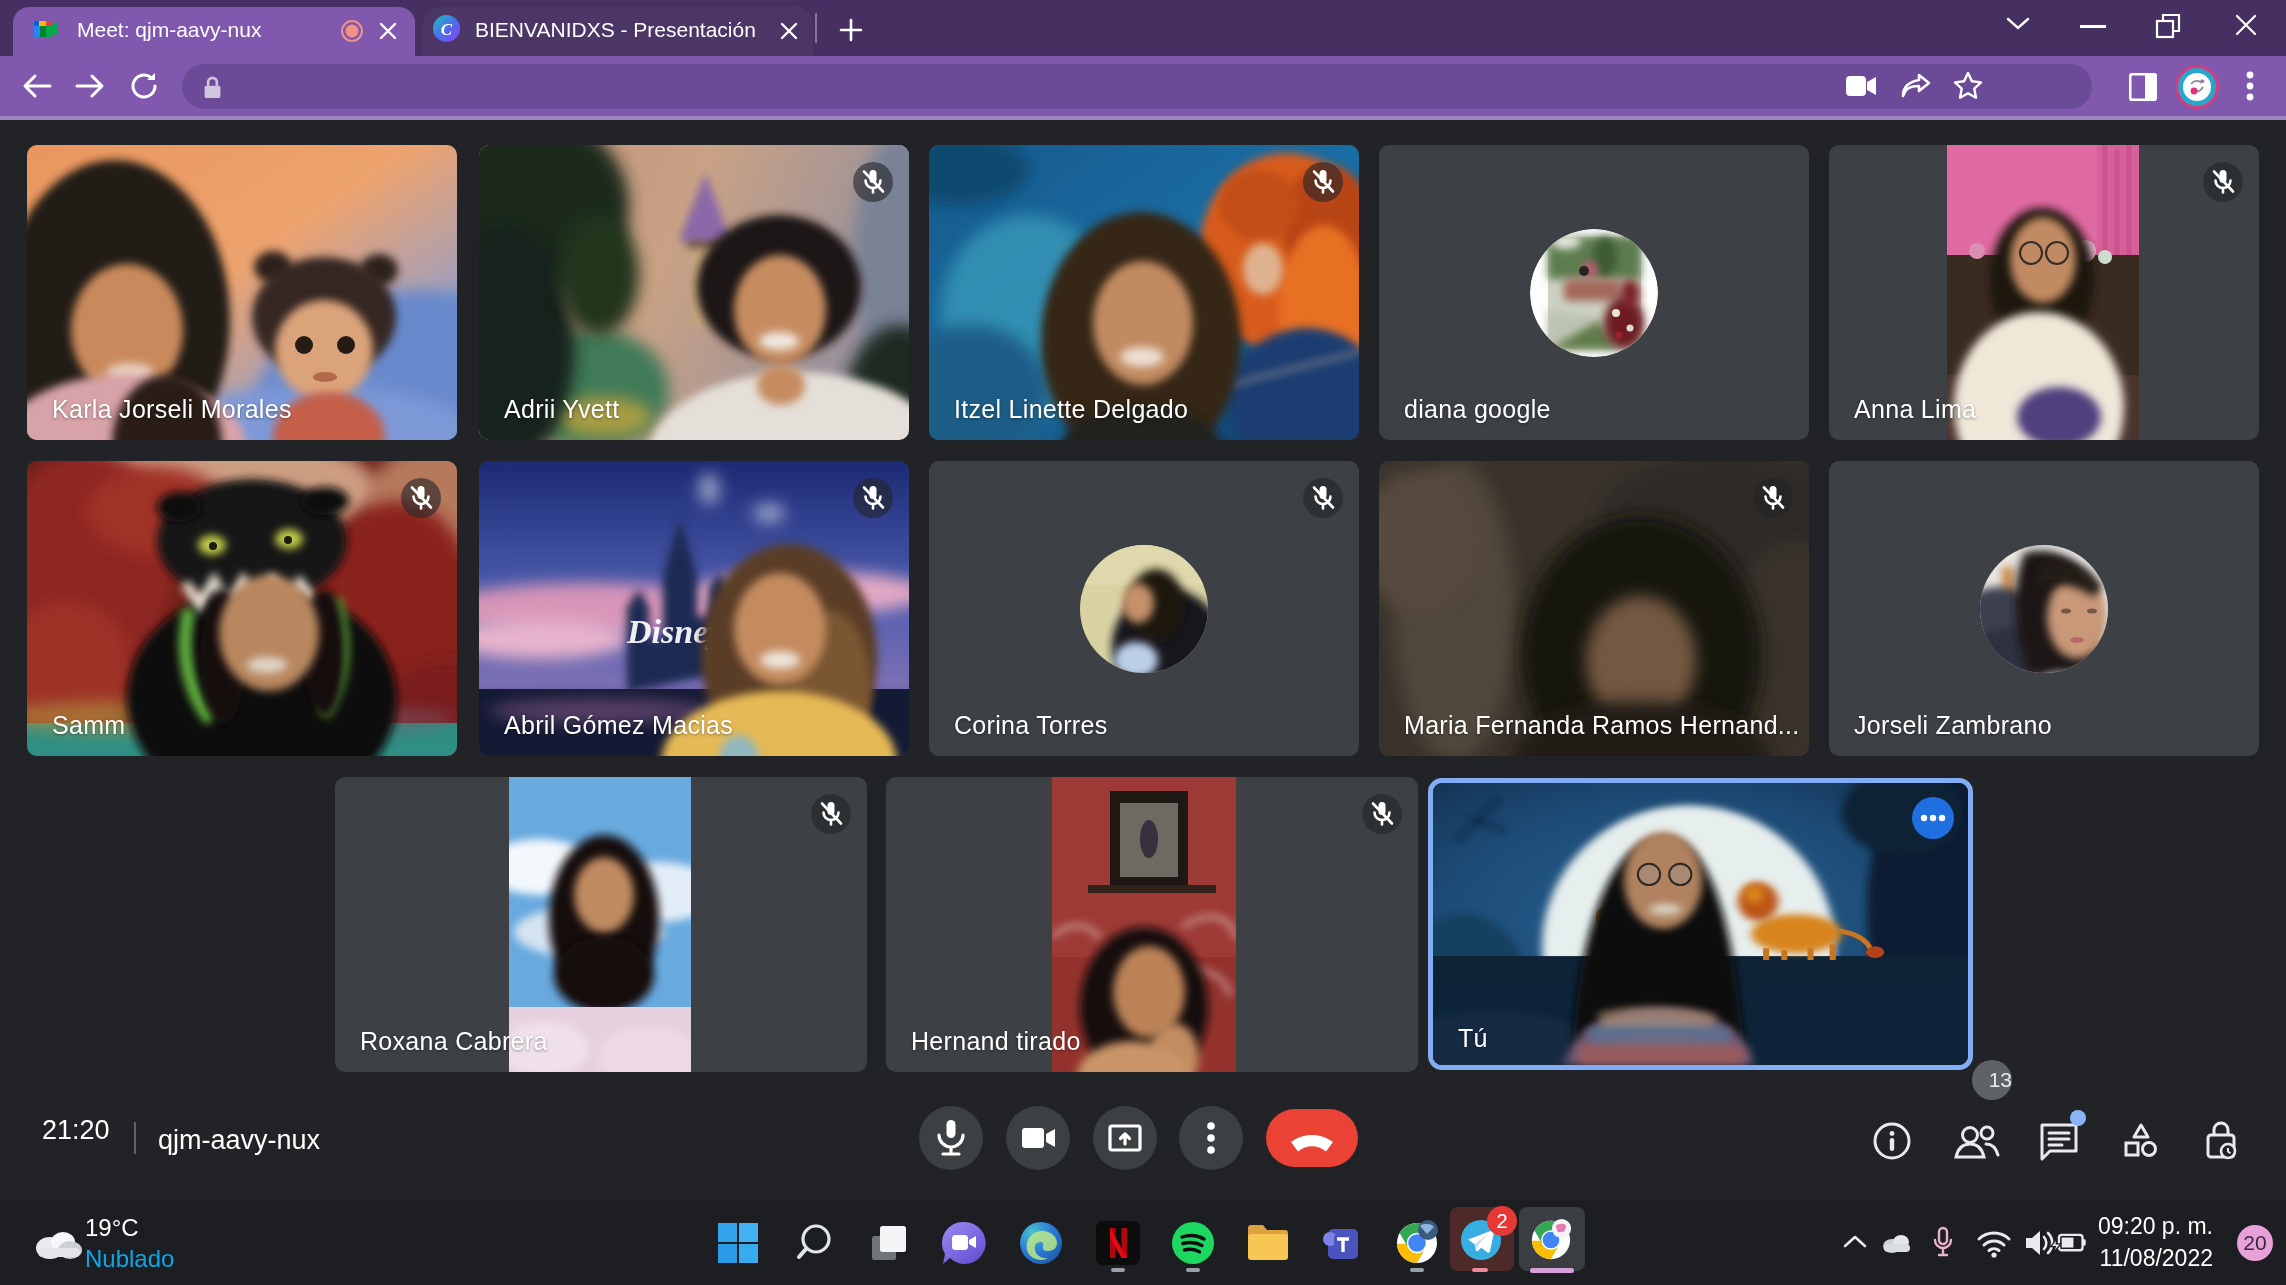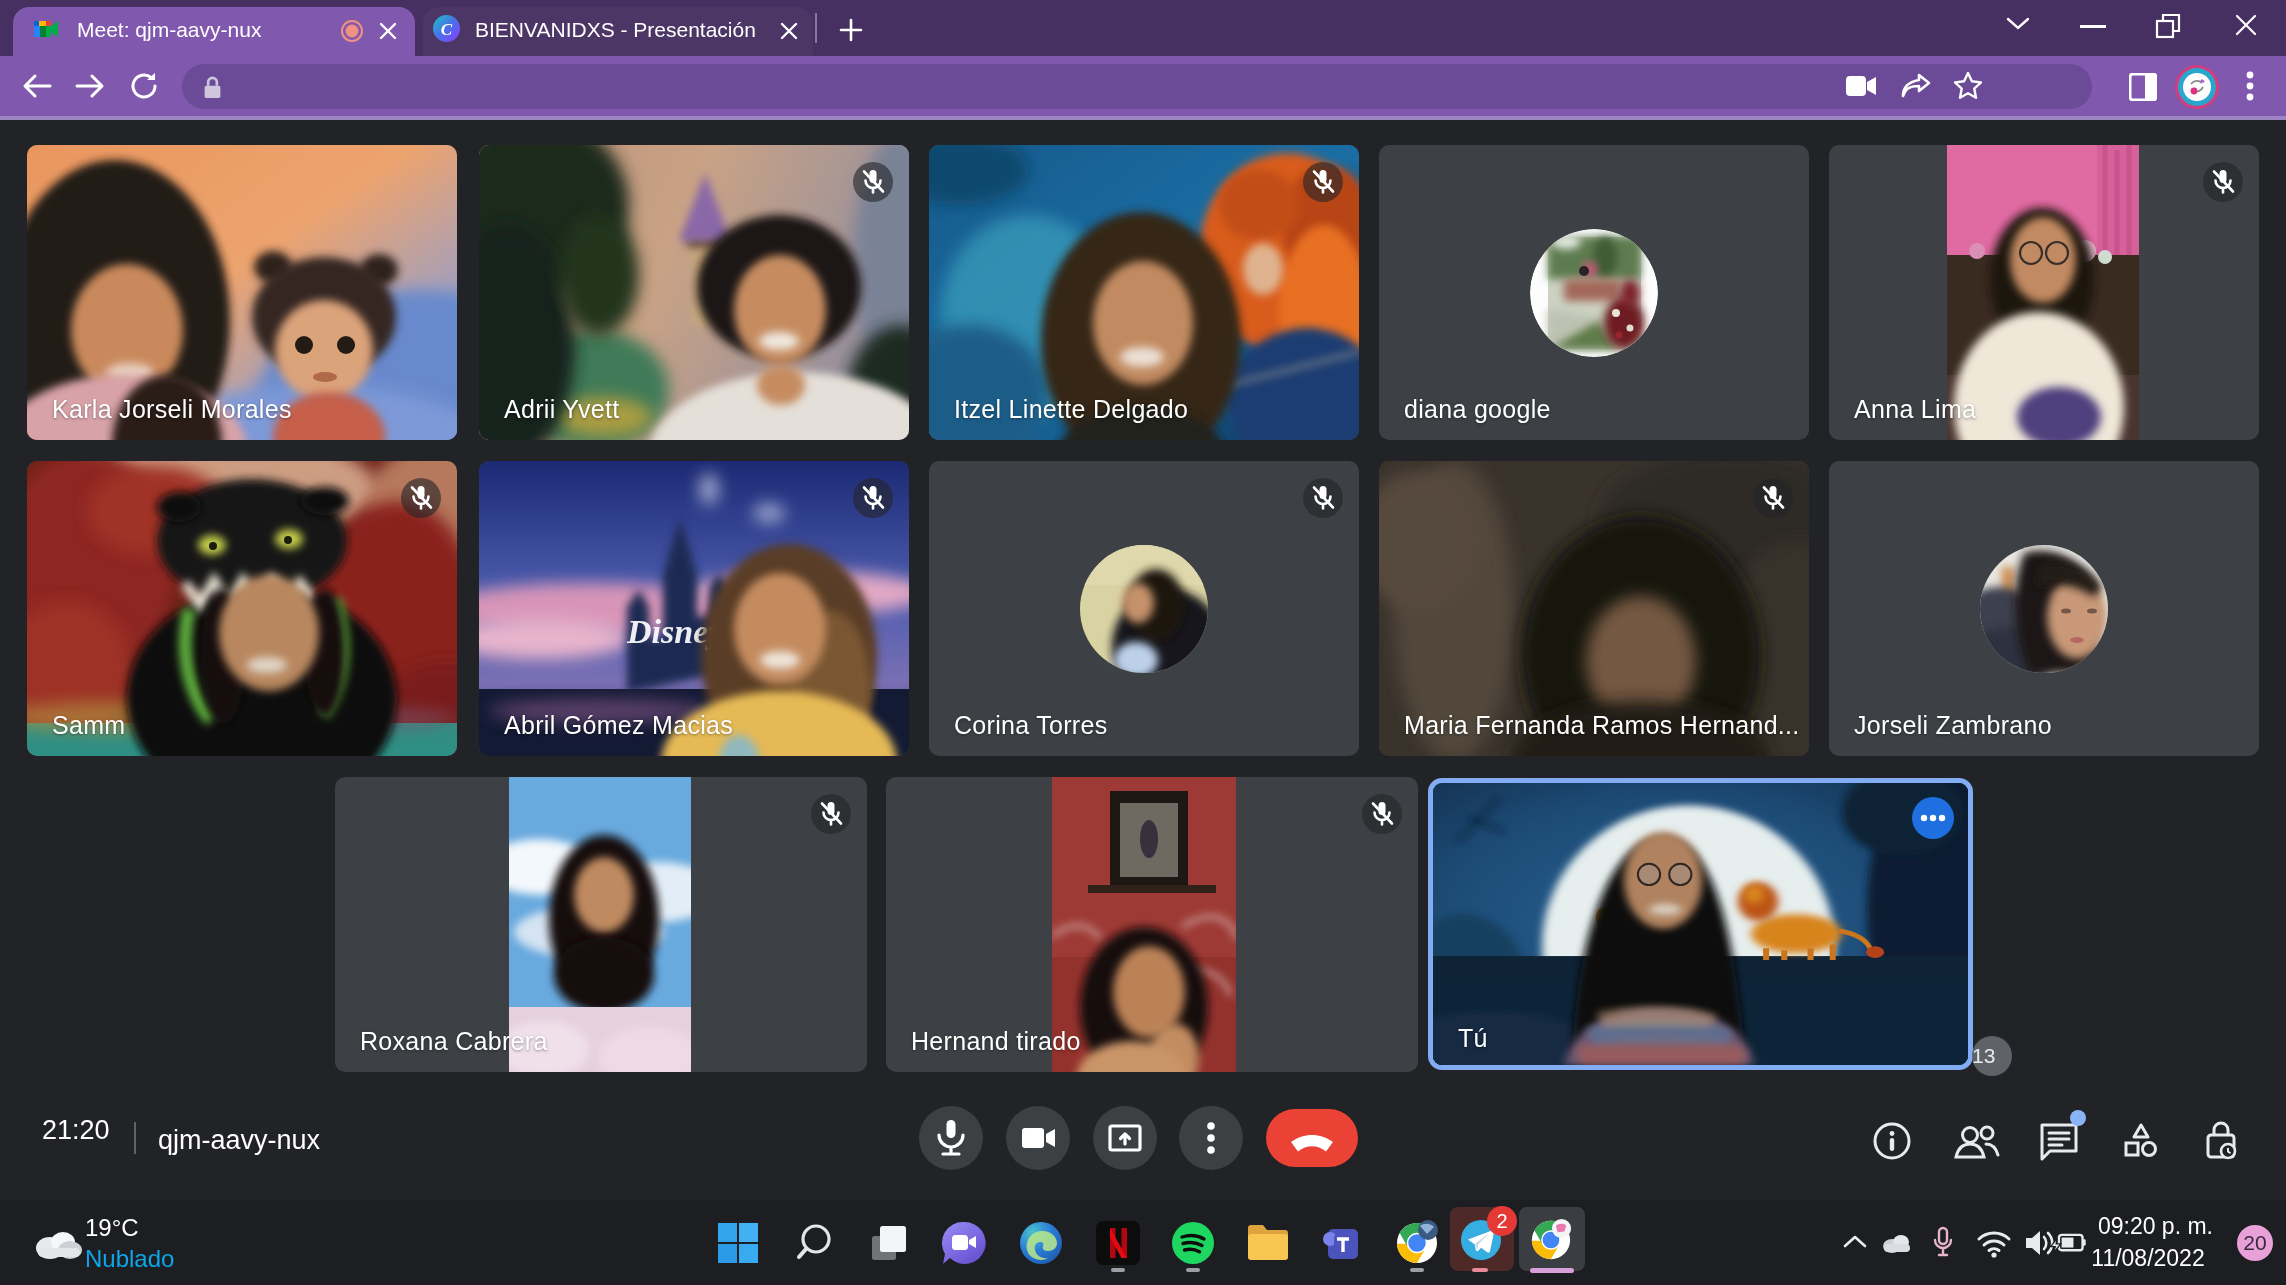--- a/index.html
+++ b/index.html
@@ -567,21 +567,21 @@
     <circle cx="22" cy="22" r="17" fill="none" stroke="#e8eaed" stroke-width="3"></circle>
     <circle cx="22" cy="14.5" r="2.4" fill="#e8eaed"></circle>
     <rect x="19.8" y="19" width="4.4" height="13" rx="2.2" fill="#e8eaed"></rect>
   </svg>
 <svg class="abs" style="left:1952px;top:1119px" width="50" height="44" viewBox="0 0 50 44">
     <circle cx="18" cy="16" r="7.5" fill="none" stroke="#e8eaed" stroke-width="3"></circle>
     <path d="M4 38c2-9 7-13 14-13s12 4 14 13z" fill="none" stroke="#e8eaed" stroke-width="3" stroke-linecap="round"></path>
     <circle cx="35" cy="14" r="6" fill="none" stroke="#e8eaed" stroke-width="3"></circle>
     <path d="M34 25c6 0 10 4 12 11" fill="none" stroke="#e8eaed" stroke-width="3" stroke-linecap="round"></path>
   </svg>
-<div class="abs" style="left:1972px;top:1036px;width:40px;height:40px;border-radius:50%;background:#5f6368;color:#e8eaed;font-size:21px;text-align:left;line-height:40px">13</div>
+<div class="abs" style="left:1972px;top:1060px;width:40px;height:40px;border-radius:50%;background:#5f6368;color:#e8eaed;font-size:21px;text-align:right;line-height:40px">13</div>
 <svg class="abs" style="left:2036px;top:1119px" width="46" height="44" viewBox="0 0 46 44">
     <path d="M6 6h34v26H14l-8 8z" fill="none" stroke="#e8eaed" stroke-width="3" stroke-linejoin="round"></path>
     <path d="M13 14h20M13 20h20M13 26h13" stroke="#e8eaed" stroke-width="3" stroke-linecap="round"></path>
   </svg>
 <div class="abs" style="left:2070px;top:1110px;width:16px;height:16px;border-radius:50%;background:#8ab4f8"></div>
 <svg class="abs" style="left:2118px;top:1119px" width="46" height="44" viewBox="0 0 46 44">
     <path d="M16 18L23 6l7 12z" fill="none" stroke="#e8eaed" stroke-width="3" stroke-linejoin="round"></path>
     <rect x="8" y="24" width="12" height="12" fill="none" stroke="#e8eaed" stroke-width="3"></rect>
     <circle cx="31" cy="30" r="6.5" fill="none" stroke="#e8eaed" stroke-width="3"></circle>
   </svg>
@@ -711,14 +711,14 @@
     <path d="M4 11h6l8-7v24l-8-7H4z" fill="#e8eaed"></path>
     <path d="M22 10a9 9 0 0 1 0 12M26 6a14 14 0 0 1 0 20" stroke="#e8eaed" stroke-width="2.6" fill="none" stroke-linecap="round"></path>
   </svg>
 <svg class="abs" style="left:2048px;top:1228px" width="40" height="30" viewBox="0 0 44 30">
     <rect x="12" y="6" width="26" height="17" rx="3" fill="none" stroke="#e8eaed" stroke-width="2.6"></rect>
     <rect x="38" y="11" width="3.5" height="7" rx="1.5" fill="#e8eaed"></rect>
     <rect x="15" y="9" width="13" height="11" fill="#e8eaed"></rect>
     <path d="M10 10L3 19h5l-2 7 8-10h-5z" fill="#e8eaed" stroke="#1c1e22" stroke-width="1.4"></path>
   </svg>
 <span class="abs" style="left:2080px;top:1213px;width:133px;text-align:right;color:#fff;font-size:23px;white-space:nowrap">09:20 p. m.</span>
-<span class="abs" style="left:2083px;top:1245px;width:130px;text-align:center;color:#fff;font-size:23px;white-space:nowrap">11/08/2022</span>
+<span class="abs" style="left:2083px;top:1245px;width:130px;text-align:right;color:#fff;font-size:23px;white-space:nowrap">11/08/2022</span>
 <div class="abs" style="left:2237px;top:1225px;width:36px;height:36px;border-radius:50%;background:#e8a0d8;color:#3a2a3a;font-size:21px;font-weight:500;text-align:center;line-height:36px">20</div>
 
 </body></html>

